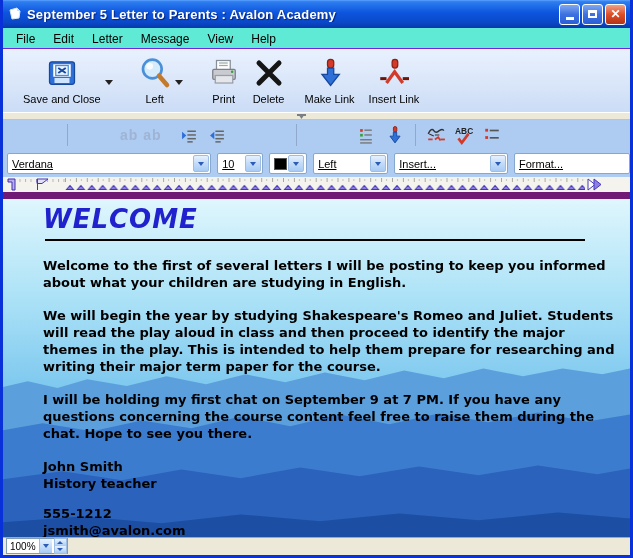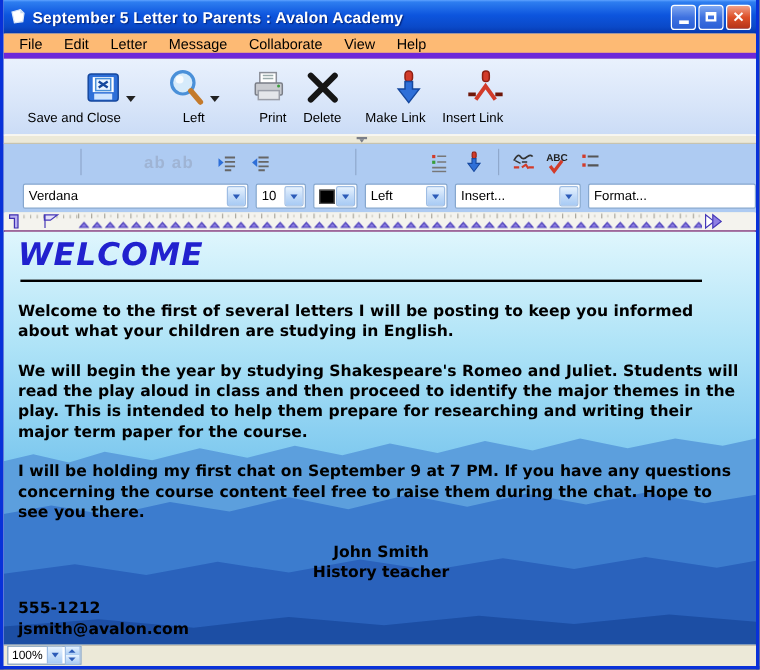--- a/index.html
+++ b/index.html
@@ -31,32 +31,32 @@
     display:flex; align-items:center; justify-content:center;
     font-size:12px; font-weight:bold; color:#fff; line-height:1;
   }
   .winbtn.min, .winbtn.max { background:linear-gradient(180deg,#7FA8F2 0%,#3E71E0 50%,#2A5FD6 100%); }
   .winbtn.close { background:linear-gradient(180deg,#F0A088 0%,#DD4F27 50%,#B33319 100%); }
   .glyph-min { width:8px; height:3px; background:#fff; margin-top:9px; }
   .glyph-max { width:9px; height:8px; border:2px solid #fff; border-top-width:3px; }
 
   
   .menubar {
-    height:21px; flex:0 0 21px; background:#fdba74; display:flex; align-items:flex-start;
-    padding-left:4px; border-bottom:5px solid #6d28d9;
+    height:21px; flex:0 0 21px; background:#5eead4; display:flex; align-items:flex-end;
+    padding-left:4px; border-bottom:1px solid #6d28d9;
   }
   .menu-item { font-size:12px; color:#000; padding:2px 9px; cursor:default; }
 
   
   .toolbar-main {
     height:63px; flex:0 0 63px;
     background:linear-gradient(180deg,#E9F1FD 0%, #D8E5F9 60%, #CBDCF6 100%);
     display:flex; align-items:flex-start; padding:3px 0 0 16px;
   }
-  .tb-btn { display:flex; flex-direction:column; align-items:flex-end; padding:1px 4px; }
+  .tb-btn { display:flex; flex-direction:column; align-items:center; padding:1px 4px; }
   .tb-icon { height:40px; display:flex; align-items:center; justify-content:center; }
   .tb-label { font-size:11px; color:#000; white-space:nowrap; }
   .tb-caret { align-self:flex-start; margin-top:28px; width:0; height:0;
     border-left:4px solid transparent; border-right:4px solid transparent; border-top:5px solid #222; }
   .tb-gap-s { width:6px; } .tb-gap-m { width:22px; }
 
   
   .dragstrip { height:8px; flex:0 0 8px; background:#ECE9D8; position:relative;
     border-top:1px solid #fff; border-bottom:1px solid #C6C3B0; }
   .dragstrip .handle { position:absolute; left:294px; top:1px; width:9px; height:5px; }
@@ -65,51 +65,51 @@
   .toolbar-format {
     height:30px; flex:0 0 30px; background:#AECBF2; display:flex; align-items:center;
   }
   .fmt-sep { width:1px; height:22px; background:#8FA8CC; margin:0 6px; }
   .fmt-ico { width:22px; height:22px; display:flex; align-items:center; justify-content:center; margin:0 3px; }
   .disabled-glyph { font-size:14px; color:#9FB4D4; letter-spacing:1px; font-weight:bold; margin:0 6px; }
 
   
   .toolbar-combos {
     height:27px; flex:0 0 27px; background:#AECBF2; display:flex; align-items:center;
-    padding-left:16px; gap:6px; overflow:hidden;
+    padding-left:4px; gap:6px; overflow:hidden;text-decoration:underline;
   }
   .combo {
     height:21px; background:#fff; border:1px solid #86A7CE; border-radius:2px;
     display:flex; align-items:center; font-size:11px; color:#000;
   }
   .combo .ctext { flex:1 1 auto; padding:0 4px; white-space:nowrap; overflow:hidden; }
   .combo .carrow {
     width:16px; height:17px; margin:1px; border-radius:2px;
     background:linear-gradient(180deg,#E6F2FE 0%,#C3DBF8 50%,#A8CBF4 100%);
     border:1px solid #9EBDE4; display:flex; align-items:center; justify-content:center;
   }
   .carrow::after { content:""; width:0; height:0; border-left:3px solid transparent;
     border-right:3px solid transparent; border-top:4px solid #2C5BB8; }
   .swatch { width:13px; height:12px; background:#000; margin-left:4px; border:1px solid #555; }
 
   
   .ruler { height:15px; flex:0 0 15px; background:#F4F3EE; border-bottom:1px solid #C8C6BA; }
 
   
-  .document { flex:1 1 auto; position:relative; overflow:hidden; border-top:1px solid #701a75; }
+  .document { flex:1 1 auto; position:relative; overflow:hidden; border-top:7px solid #701a75;padding-left:28px; }
   .doc-bg { position:absolute; inset:0; width:100%; height:100%; }
   .doc-content { position:relative; padding:4px 10px 0 12px; color:#000;
     font-family:"DejaVu Sans", sans-serif; font-weight:bold; }
   .doc-heading {
     font-size:26px; font-style:italic; font-weight:bold; color:#2121CE;
     letter-spacing:1px; line-height:32px;
   }
   .doc-hr { border:none; border-top:2px solid #000; margin:4px 35px 16px 2px; }
   .doc-content p { font-size:13px; line-height:17px; margin-bottom:16px; }
-  .doc-sig { font-size:13px; line-height:17px; margin-bottom:13px;text-align:center; }
+  .doc-sig { font-size:13px; line-height:17px; margin-bottom:13px; }
   .doc-contact { font-size:13px; line-height:17px; }
 
   
   .statusbar { height:18px; flex:0 0 18px; background:#ECE9D8; border-top:1px solid #ACA899;
     display:flex; padding-left:3px; }
   .zoombox { display:flex; align-items:center; height:16px; border:1px solid #7F9DB9; background:#fff; }
   .zoombox .ztext { font-size:10px; padding:0 3px; }
   .zarrow { width:13px; height:14px; background:linear-gradient(180deg,#E6F2FE,#A8CBF4);
     border-left:1px solid #9EBDE4; display:flex; align-items:center; justify-content:center; }
   .zarrow::after { content:""; border-left:3px solid transparent; border-right:3px solid transparent;
@@ -142,21 +142,20 @@
         </div>
       <div class="winbtn close">✕</div>
     </div>
   </div>
 
   <div class="menubar">
     <span class="menu-item">File</span>
     <span class="menu-item">Edit</span>
     <span class="menu-item">Letter</span>
     <span class="menu-item">Message</span>
-    <span class="menu-item">Collaborate</span>
     <span class="menu-item">View</span>
     <span class="menu-item">Help</span>
   </div>
 
   <div class="toolbar-main">
 
     <div class="tb-btn">
       <div class="tb-icon">
         <svg width="30" height="30" viewBox="0 0 24 24">
           <rect x="2" y="3" width="20" height="18" rx="2" fill="#2E6FD8" stroke="#16489E"></rect>
@@ -324,21 +323,21 @@
       <span class="carrow"></span>
     </div>
     <div class="combo" style="width:78px">
       <span class="ctext">Left</span>
       <span class="carrow"></span>
     </div>
     <div class="combo" style="width:118px">
       <span class="ctext">Insert...</span>
       <span class="carrow"></span>
     </div>
-    <div class="combo" style="width:140px; flex:0 0 auto">
+    <div class="combo" style="width:116px; flex:0 0 auto">
       <span class="ctext">Format...</span>
     </div>
   </div>
 
   <div class="ruler">
     <svg width="627" height="15" viewBox="0 0 627 15">
       <defs>
         <pattern id="tabpat" x="62" y="0" width="10.9" height="15" patternUnits="userSpaceOnUse">
           <line x1="0.5" y1="1" x2="0.5" y2="5" stroke="#A8A69C" stroke-width="1"></line>
           <line x1="5.5" y1="2" x2="5.5" y2="4" stroke="#C4C2B8" stroke-width="1"></line>

